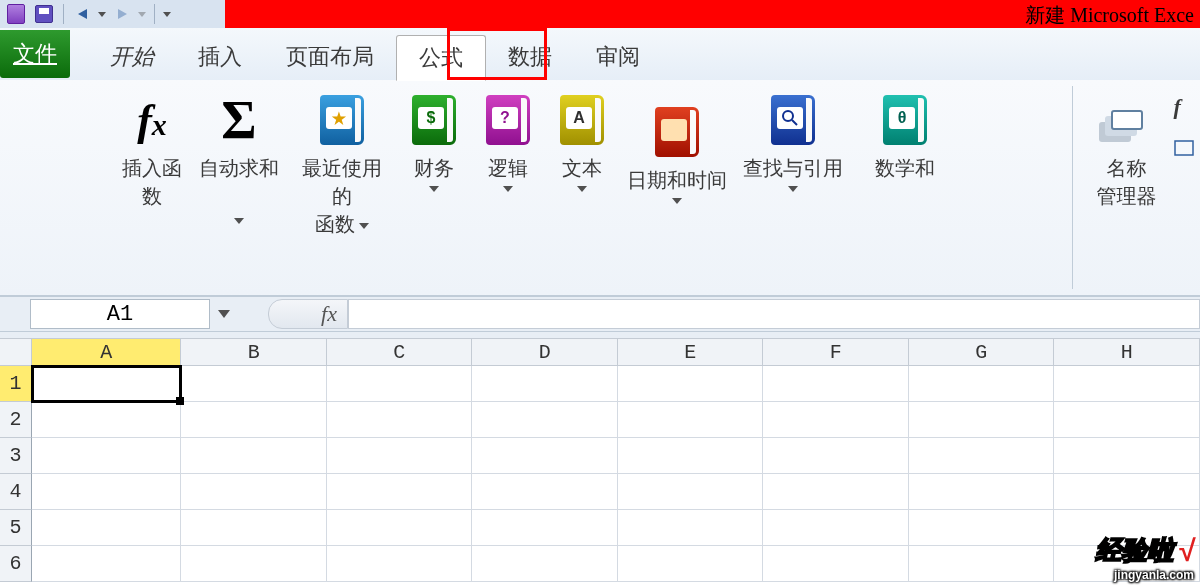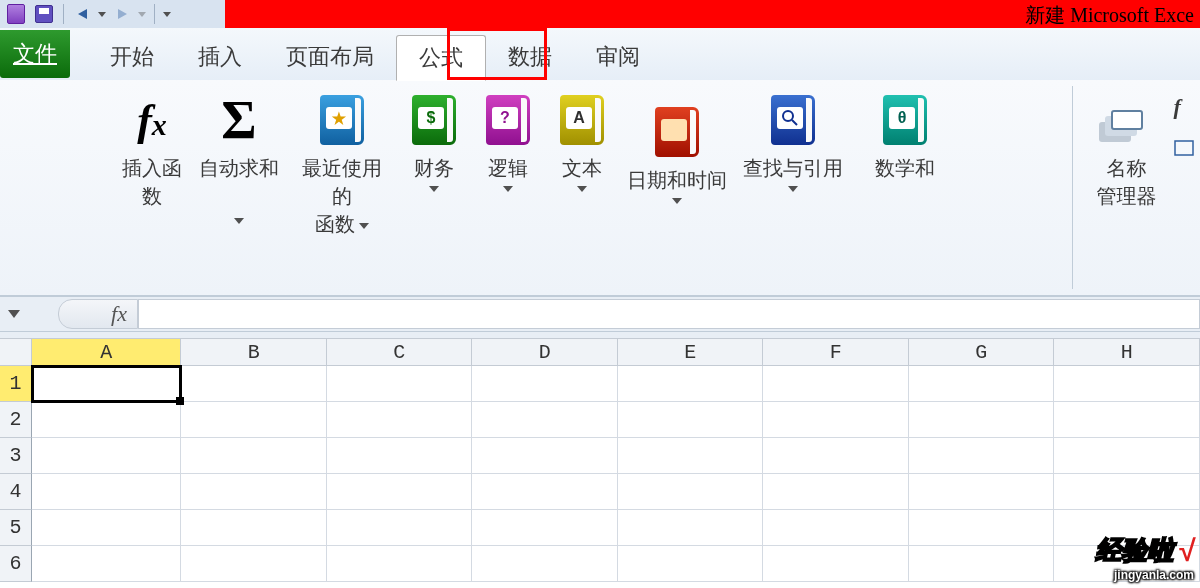--- a/index.html
+++ b/index.html
@@ -111,21 +111,21 @@
     <div class="qat-sep"></div>
     <div class="qat-drop">
         <div class="qat-drop-tri"></div>
       </div>
   </div>
   <div class="title-text">新建 Microsoft Exce</div>
 </div>
 
 <div class="tabs">
   <div class="file-tab">文件</div>
-  <div class="tab" style="margin-left:18px;">开始</div>
+  <div class="tab" style="margin-left:18px;font-style:italic;">开始</div>
   <div class="tab">插入</div>
   <div class="tab">页面布局</div>
   <div class="tab active">公式</div>
   <div class="tab">数据</div>
   <div class="tab">审阅</div>
   <div class="tab-highlight"></div>
 </div>
 
 <div class="ribbon">
   <div class="ribbon-group" style="flex:0 0 1072px;">
@@ -276,20 +276,21 @@
         <span class="small-fx"><span>f</span></span>
         <span><svg width="20" height="16">
               <rect x="1" y="1" width="18" height="14" fill="none" stroke="#3060a0" stroke-width="1.5"></rect>
             </svg></span>
       </div>
     </div>
   </div>
 </div>
 
 <div class="fbar-row">
+  <div class="name-box">A1</div>
   <div class="name-box-drop">
       <div class="nb-tri"></div>
     </div>
   <div class="fbar-sep"></div>
   <div class="fbar-btns">
       <span class="fbar-fx">fx</span>
     </div>
   <div class="fbar-input"></div>
 </div>
 

